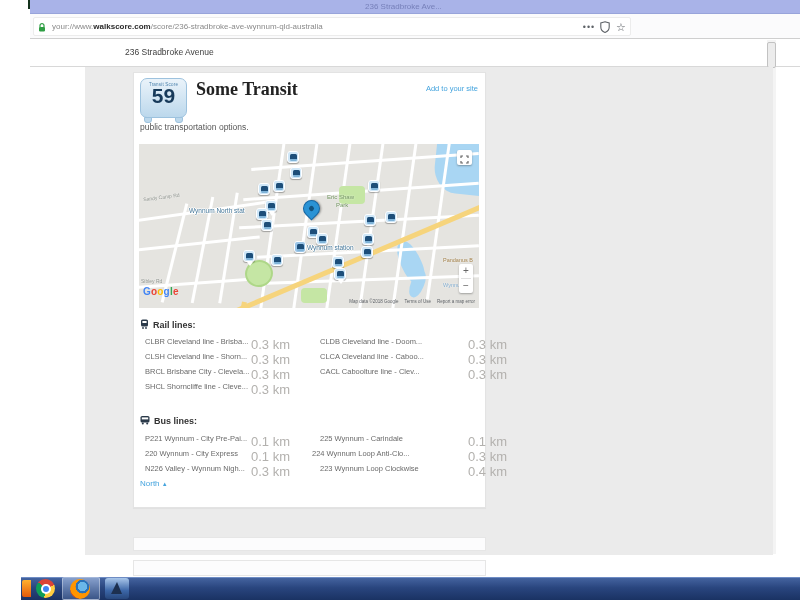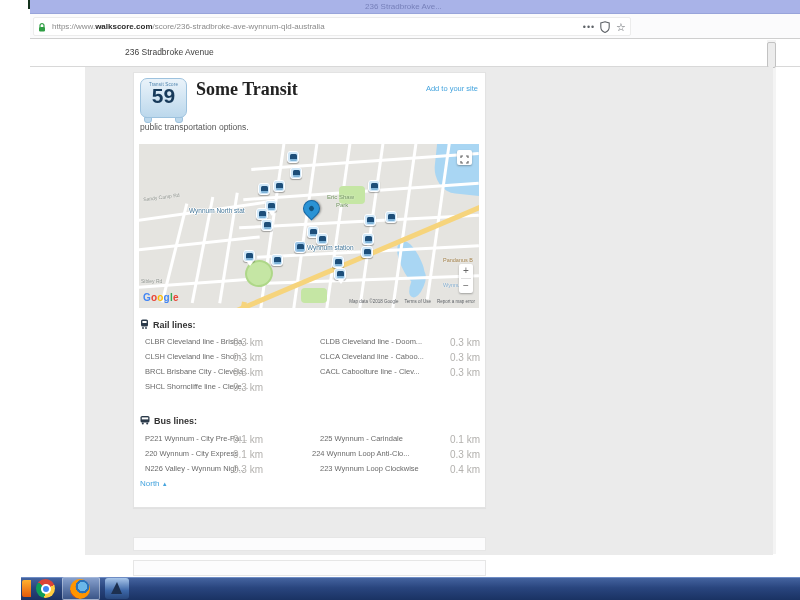--- a/index.html
+++ b/index.html
@@ -81,32 +81,32 @@
   #map-pin { position:absolute; left:164px; top:56px; width:17px; height:17px;
              background:#2a93d5; border:1px solid #1767a3;
              border-radius:50% 50% 50% 0; transform:rotate(-45deg); box-shadow:1px 1px 2px rgba(0,0,0,.3); }
   #map-pin i { display:block; width:5px; height:5px; background:#12537f; border-radius:50%;
                margin:5px 0 0 5px; }
   .map-ctl { position:absolute; background:#fff; border-radius:2px;
              box-shadow:0 1px 2px rgba(0,0,0,.3); color:#666; text-align:center; }
   #fullscreen-btn { right:7px; top:6px; width:15px; height:15px; }
   #zoomctl { right:6px; top:120px; width:14px; height:29px; font-size:10px; line-height:14px; }
   #zoomctl .zdiv { height:1px; background:#e0e0e0; margin:0 2px; }
-  #google-logo { position:absolute; left:4px; bottom:5px; font-size:10px; font-weight:bold; letter-spacing:.2px; }
+  #google-logo { position:absolute; left:4px; bottom:11px; font-size:10px; font-weight:bold; letter-spacing:.2px; }
   #google-logo span:nth-child(1){color:#4285F4}#google-logo span:nth-child(2){color:#EA4335}
   #google-logo span:nth-child(3){color:#FBBC05}#google-logo span:nth-child(4){color:#4285F4}
   #google-logo span:nth-child(5){color:#34A853}#google-logo span:nth-child(6){color:#EA4335}
   #attribution { position:absolute; right:4px; bottom:4px; font-size:4.5px; color:#5f6368; }
   #attribution span { margin-left:6px; }
 
   
   .list-head { position:absolute; font-size:9px; font-weight:bold; color:#333; }
   .list-head svg { vertical-align:-1px; margin-right:4px; }
   .tname { position:absolute; width:86px; font-size:7.5px; color:#6a6a6a; white-space:nowrap; }
-  .tdist { position:absolute; font-size:10px; color:#b3b1ae; }
+  .tdist { position:absolute; font-size:13px; color:#b3b1ae;margin-left:18px; }
   #less-link { left:140px; top:479px; font-size:8px; color:#45a4de; }
   #less-link .tri { font-size:6px; }
 
   
   #taskbar { left:21px; top:577px; width:779px; height:23px;
              background:linear-gradient(#44639f,#29457e 45%,#1a3263);
              border-top:1px solid #6e8cc4; }
   #tb-sliver { left:22px; top:580px; width:9px; height:17px; border-radius:2px 0 0 2px;
                background:linear-gradient(#ffb12e,#e2590b); }
   #chrome-icon { left:36px; top:579px; width:19px; height:19px; border-radius:50%;
@@ -137,21 +137,21 @@
   </div>
 
   <div id="toolbar" class="abs"></div>
   <div id="urlbar" class="abs">
     <span class="lock">
       <svg width="8" height="9" viewBox="0 0 8 9">
           <path d="M2 4V2.6A2 2 0 0 1 6 2.6V4" fill="none" stroke="#2f9e44" stroke-width="1.2"></path>
           <rect x="1" y="4" width="6" height="4.4" rx="0.8" fill="#2f9e44"></rect>
         </svg>
     </span>
-    <span class="url-text"><span>https://www.</span><b>walkscore.com</b><span>/score/236-stradbroke-ave-wynnum-qld-australia</span></span>
+    <span class="url-text"><span>your://www.</span><b>walkscore.com</b><span>/score/236-stradbroke-ave-wynnum-qld-australia</span></span>
   </div>
   <div id="dots-icon" class="abs tool-ic">•••</div>
   <div id="shield-icon" class="abs">
     <svg width="10" height="12" viewBox="0 0 10 12">
         <path d="M5 .8 9.2 2v4c0 3-2.4 4.8-4.2 5.4C3.2 10.8.8 9 .8 6V2Z" fill="none" stroke="#5f6368" stroke-width="1.1"></path>
       </svg>
   </div>
   <div id="star-icon" class="abs tool-ic">☆</div>
 
   <div id="page-band" class="abs"></div>

